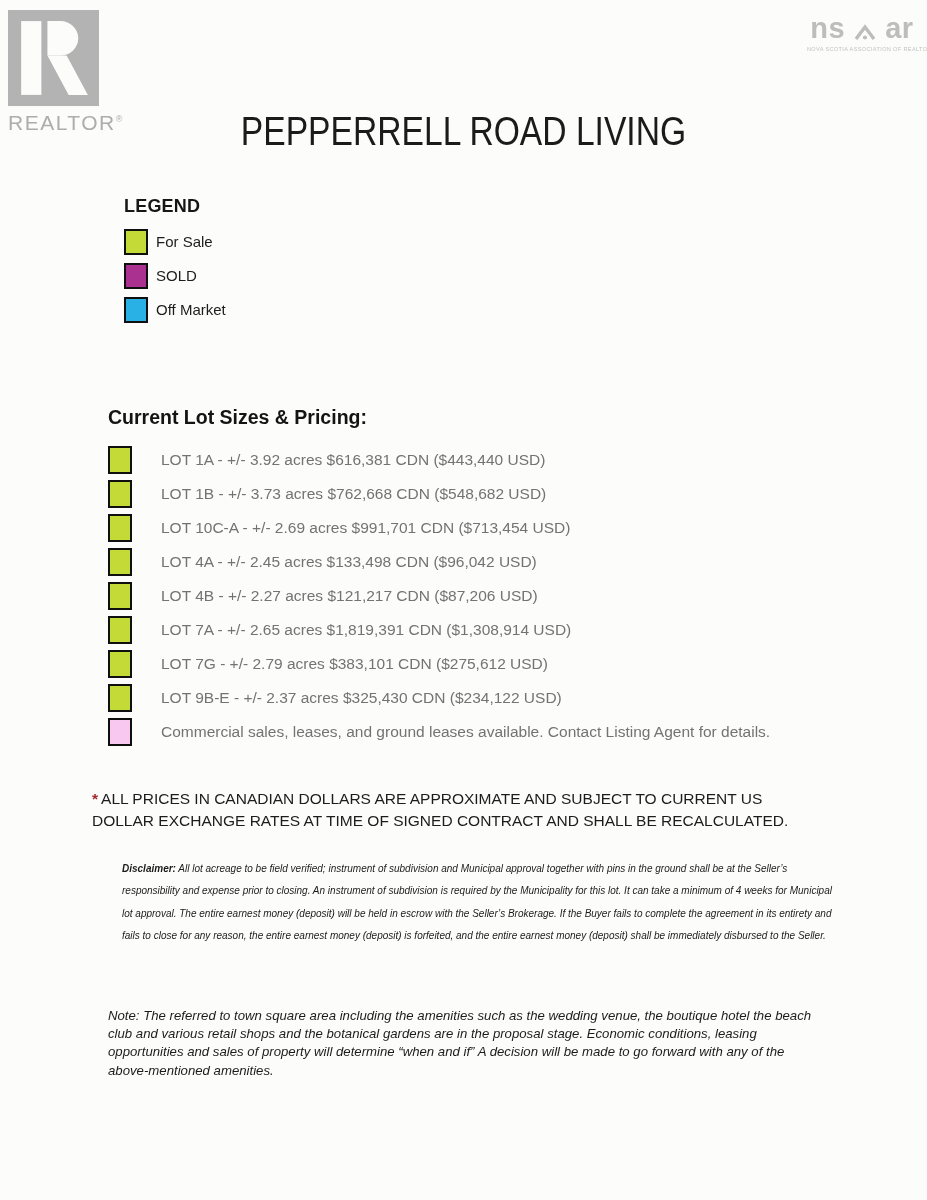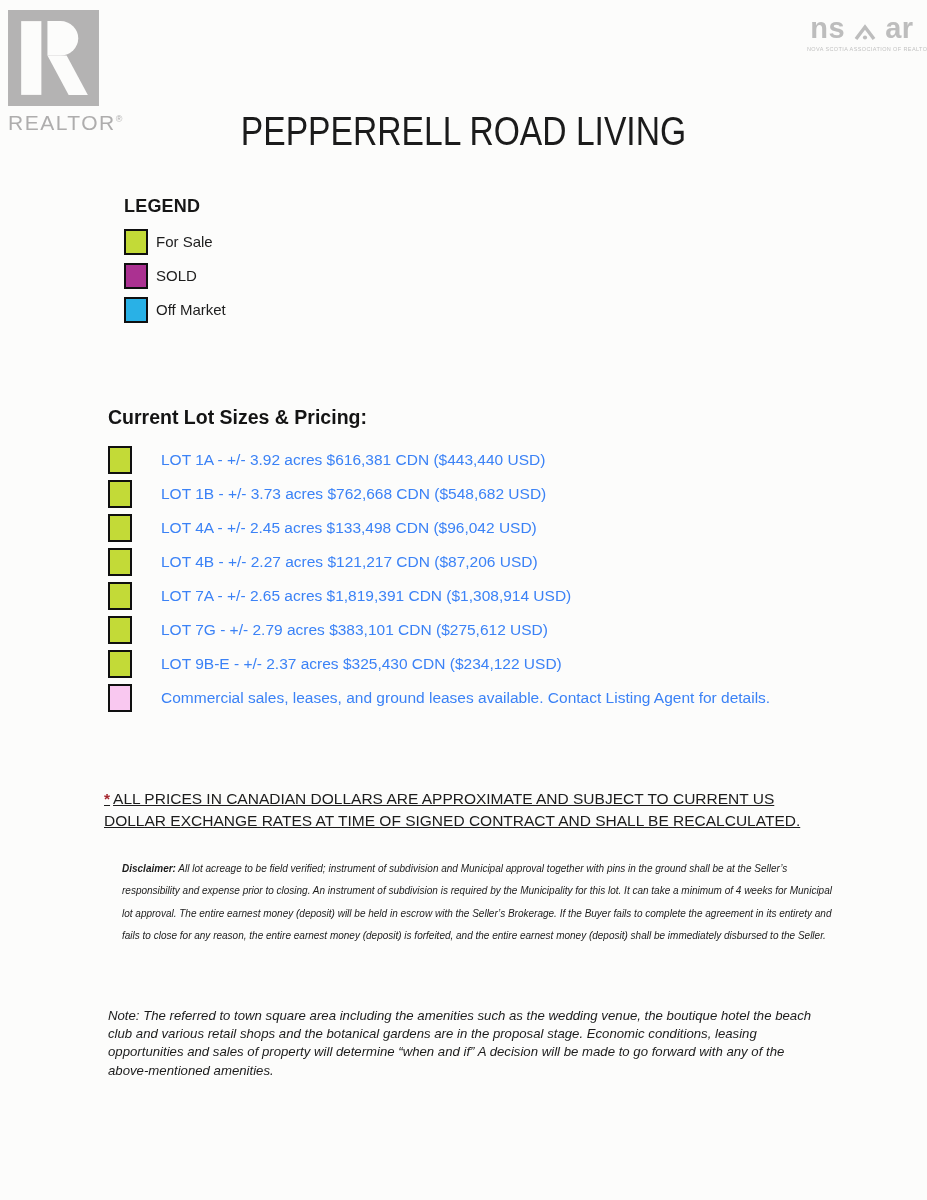--- a/index.html
+++ b/index.html
@@ -29,25 +29,25 @@
   .legend{position:absolute;left:108px;top:196px;padding-left:16px;}
   .legend h2{font-size:18px;font-weight:700;margin:0 0 11px 0;color:#161616;letter-spacing:0.2px;}
   .legend-row{display:flex;align-items:center;height:27px;margin-bottom:7px;}
   .legend-row .swatch{width:20px;height:22px;border:2.5px solid #0f0f0f;flex:0 0 auto;}
   .legend-row .lbl{margin-left:8px;font-size:15px;color:#1d1d1d;white-space:nowrap;text-align:right;}
   
   .pricing{position:absolute;left:108px;top:406px;}
   .pricing h2{font-size:19.5px;font-weight:700;margin:0 0 16px 0;color:#141414;}
   .lot-row{display:flex;align-items:center;height:29px;margin-bottom:5px;}
   .lot-row .swatch{width:20px;height:24px;border:2.5px solid #0f0f0f;flex:0 0 auto;}
-  .lot-row .lbl{margin-left:29px;font-size:15.5px;color:#3b82f6;white-space:nowrap;}
+  .lot-row .lbl{margin-left:29px;font-size:15.5px;color:#737373;white-space:nowrap;}
   
   .prices-note{
-    position:absolute;left:104px;top:788px;width:700px;margin:0;
-    font-size:15.5px;line-height:21.5px;color:#1c1c1c;text-decoration:underline;
+    position:absolute;left:92px;top:788px;width:700px;margin:0;
+    font-size:15.5px;line-height:21.5px;color:#1c1c1c;
   }
   .prices-note .red{color:#a5262e;font-weight:700;margin-right:3px;}
   .disclaimer{
     position:absolute;left:108px;top:844px;width:718px;margin:14px;
     font-style:italic;font-size:10px;line-height:22.4px;color:#1b1b1b;
   }
   .disclaimer strong{font-style:italic;}
   .note{
     position:absolute;left:108px;top:1007px;width:706px;margin:0;
     font-style:italic;font-size:13.2px;line-height:18.2px;color:#1c1c1c;
@@ -109,20 +109,24 @@
       <div class="lot-row">
         <span class="swatch" style="background-color: rgb(195, 218, 55);"></span>
         <span class="lbl">LOT 1A - +/- 3.92 acres $616,381 CDN ($443,440 USD)</span>
       </div>
 
       <div class="lot-row">
         <span class="swatch" style="background-color: rgb(195, 218, 55);"></span>
         <span class="lbl">LOT 1B - +/- 3.73 acres $762,668 CDN ($548,682 USD)</span>
       </div>
 
+      <div class="lot-row">
+        <span class="swatch" style="background-color: rgb(195, 218, 55);"></span>
+        <span class="lbl">LOT 10C-A - +/- 2.69 acres $991,701 CDN ($713,454 USD)</span>
+      </div>
 
       <div class="lot-row">
         <span class="swatch" style="background-color: rgb(195, 218, 55);"></span>
         <span class="lbl">LOT 4A - +/- 2.45 acres $133,498 CDN ($96,042 USD)</span>
       </div>
 
       <div class="lot-row">
         <span class="swatch" style="background-color: rgb(195, 218, 55);"></span>
         <span class="lbl">LOT 4B - +/- 2.27 acres $121,217 CDN ($87,206 USD)</span>
       </div>

